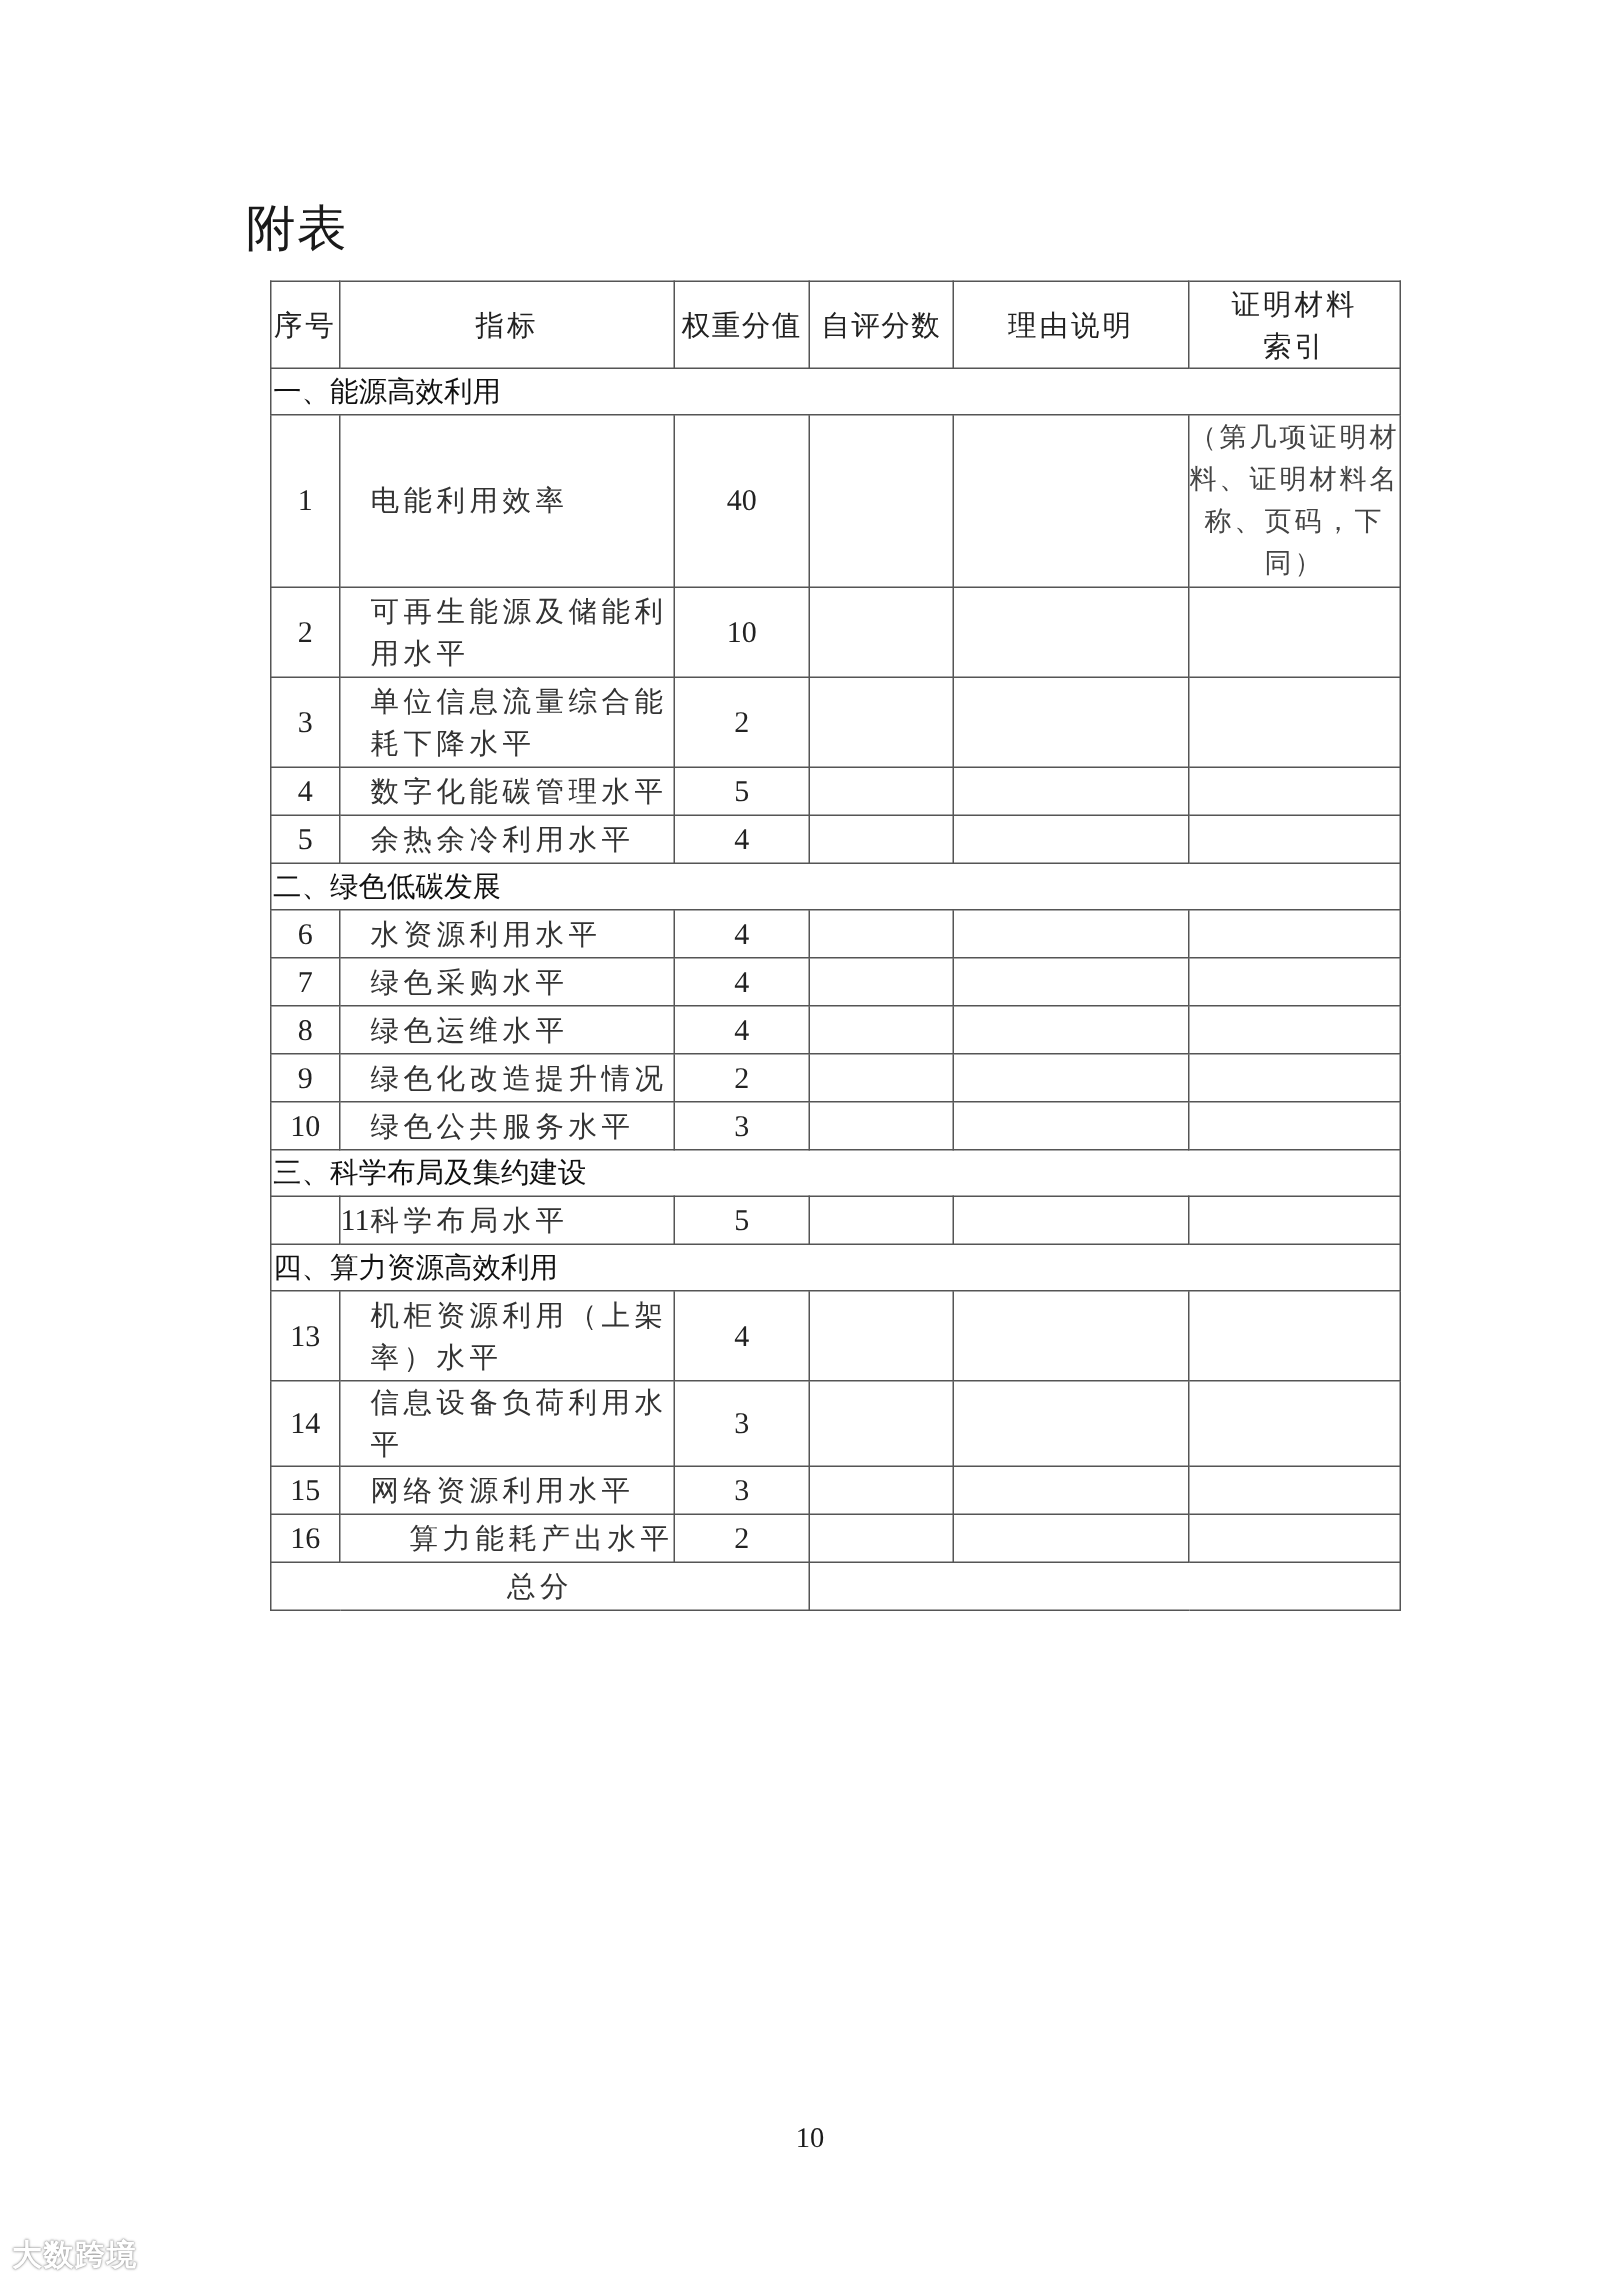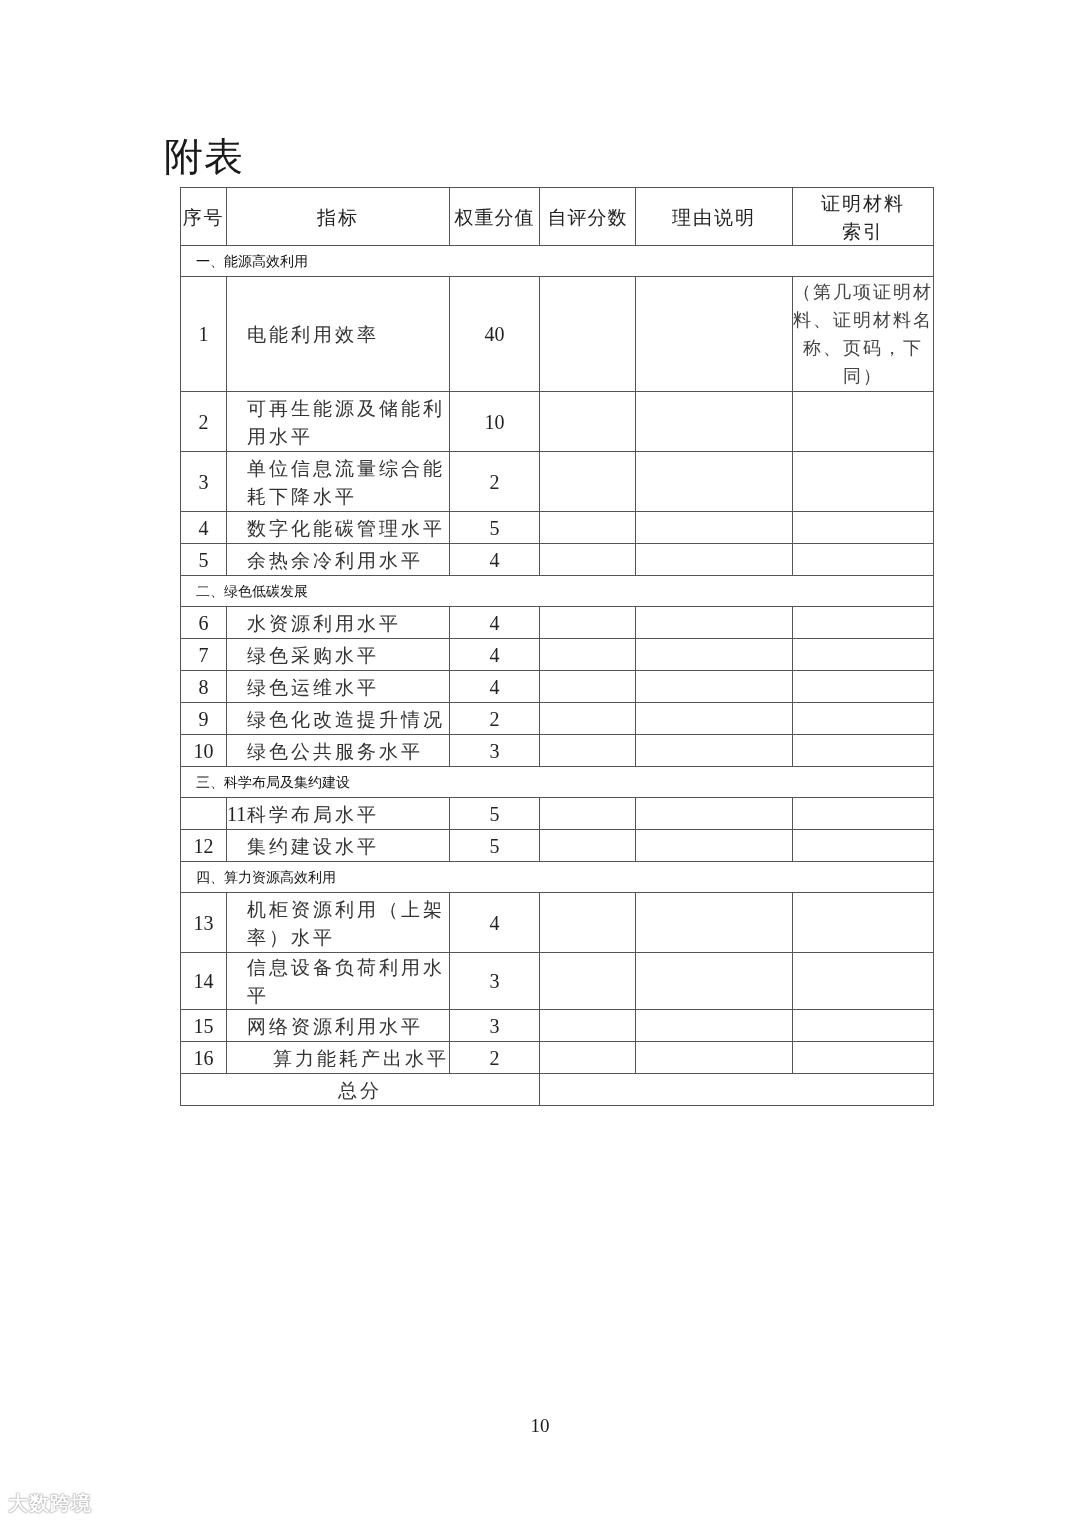--- a/index.html
+++ b/index.html
@@ -1,27 +1,27 @@
 <!DOCTYPE html>
 <html><head>
 <meta charset="utf-8">
 <style>
   html, body { margin:0; padding:0; background:#ffffff; }
   body { width:1080px; height:1527px; position:relative; overflow:hidden;
          font-family:"DejaVu Serif","Liberation Serif",serif; color:#1a1a1a; }
-  .title { position:absolute; left:164px; top:130px; font-size:39px;
+  .title { position:absolute; left:164px; top:130px; font-size:33px;
            font-family:Liberation Sans, sans-serif; letter-spacing:1px; }
   table { position:absolute; left:180px; top:187px; width:753px; border-collapse:collapse;
           table-layout:fixed; }
   td { border:1px solid #555; padding:0; font-size:19px; vertical-align:middle; line-height:28px; color:#333; }
   .hdr td { height:57px; text-align:center; color:#222; letter-spacing:2px; }
   .num { text-align:center; font-family:"Liberation Serif",serif; font-size:20px; color:#222; }
   .name { padding-left:20px; letter-spacing:3px; text-align:left; }
-  .sec td { height:30px; font-family:"DejaVu Sans","Liberation Sans",sans-serif; font-size:14px;
-            color:#111; font-weight:500; padding-left:15px; }
+  .sec td { height:30px; font-family:"DejaVu Sans","Liberation Sans",sans-serif; font-size:19px;
+            color:#111; font-weight:500; padding-left:1px; }
   .note { text-align:center; letter-spacing:2px; font-size:18px; line-height:28px; color:#444; }
   .pg { position:absolute; left:0; width:1080px; top:1415px; text-align:center;
         font-family:"Liberation Serif",serif; font-size:19px; }
   .wm { position:absolute; left:8px; top:1490px; font-family:"DejaVu Sans",sans-serif; font-size:20px;
         color:#fff; text-shadow:0 0 2px #999,0 0 1px #777; font-weight:bold; letter-spacing:1px; }
 </style>
 </head>
 <body>
 
 <div class="title">附表</div>
@@ -137,28 +137,20 @@
         <td colspan="6">三、科学布局及集约建设</td>
       </tr>
       <tr>
         <td class="num" style="height: 31px; padding-left: 46px;">11</td>
         <td class="name" style="height: 31px;">科学布局水平</td>
         <td class="num" style="height: 31px;">5</td>
         <td style="height: 31px;"></td>
         <td style="height: 31px;"></td>
         <td class="note" style="height: 31px;"></td>
       </tr>
-      <tr>
-        <td class="num" style="height: 31px;">12</td>
-        <td class="name" style="height: 31px;">集约建设水平</td>
-        <td class="num" style="height: 31px;">5</td>
-        <td style="height: 31px;"></td>
-        <td style="height: 31px;"></td>
-        <td class="note" style="height: 31px;"></td>
-      </tr>
       <tr class="sec">
         <td colspan="6">四、算力资源高效利用</td>
       </tr>
       <tr>
         <td class="num" style="height: 59px;">13</td>
         <td class="name" style="height: 59px;">机柜资源利用（上架率）水平</td>
         <td class="num" style="height: 59px;">4</td>
         <td style="height: 59px;"></td>
         <td style="height: 59px;"></td>
         <td class="note" style="height: 59px;"></td>

